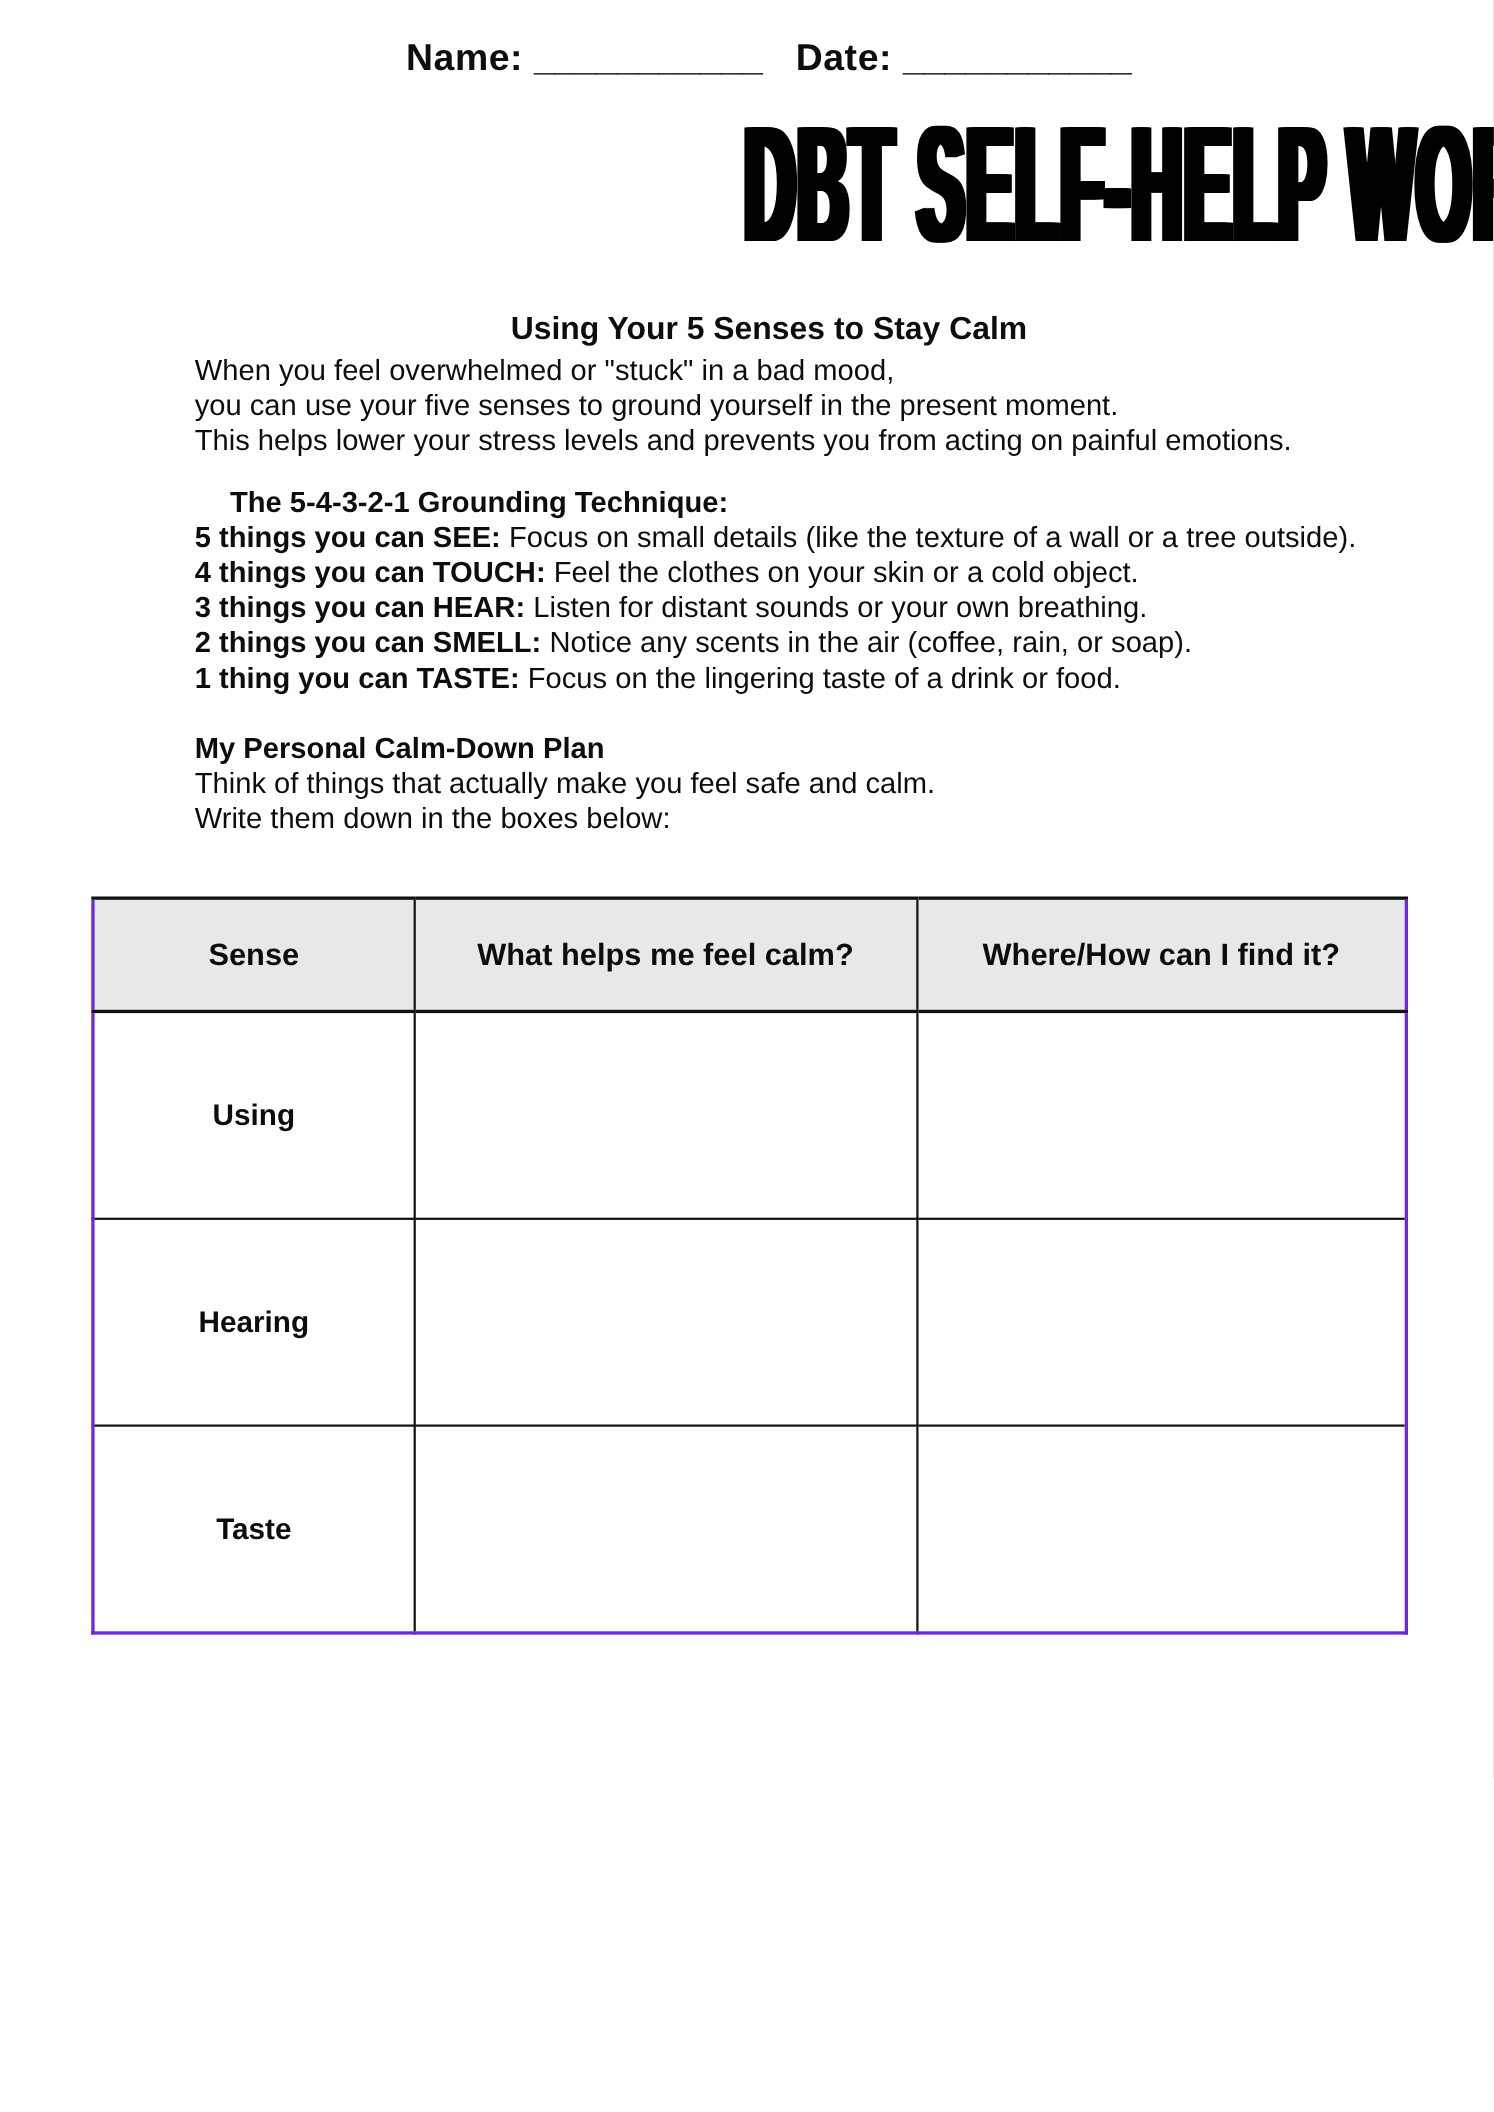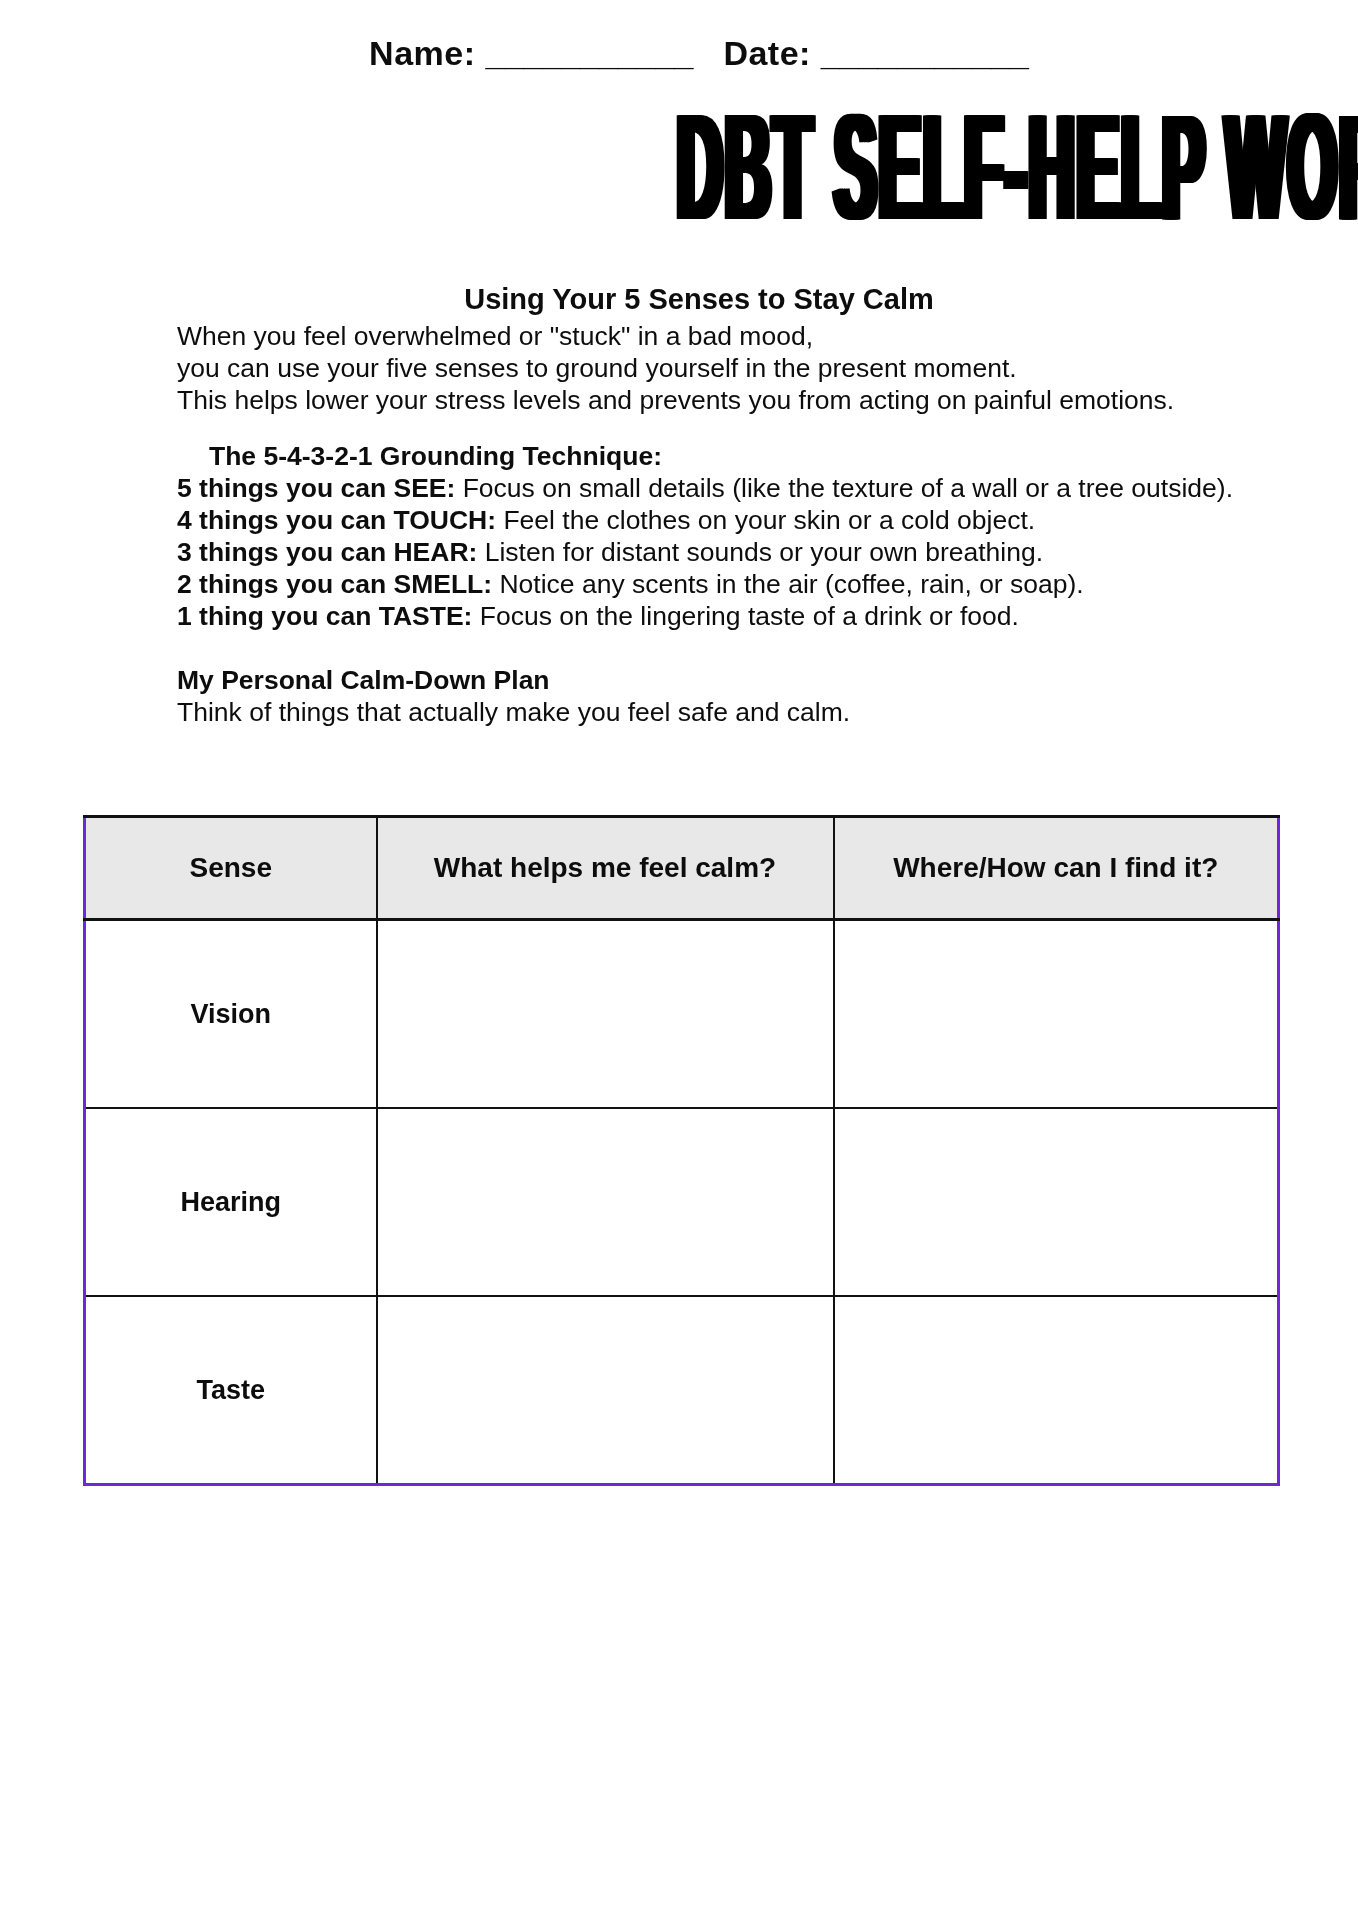--- a/index.html
+++ b/index.html
@@ -108,38 +108,39 @@
     <div><span class="lead">5 things you can SEE:</span><span> Focus on small details (like the texture of a wall or a tree outside).</span></div>
     <div><span class="lead">4 things you can TOUCH:</span><span> Feel the clothes on your skin or a cold object.</span></div>
     <div><span class="lead">3 things you can HEAR:</span><span> Listen for distant sounds or your own breathing.</span></div>
     <div><span class="lead">2 things you can SMELL:</span><span> Notice any scents in the air (coffee, rain, or soap).</span></div>
     <div><span class="lead">1 thing you can TASTE:</span><span> Focus on the lingering taste of a drink or food.</span></div>
   </div>
 
   <div class="plan">
     <div class="heading">My Personal Calm-Down Plan</div>
     <div>Think of things that actually make you feel safe and calm.</div>
+    <div>Write them down in the boxes below:</div>
   </div>
 
   <table class="senses">
     <colgroup>
         <col class="c1">
         <col class="c2">
         <col class="c3">
       </colgroup>
     <thead>
       <tr>
         <th>Sense</th>
         <th>What helps me feel calm?</th>
         <th>Where/How can I find it?</th>
       </tr>
     </thead>
     <tbody>
       <tr>
-        <td>Vision</td>
+        <td>Using</td>
         <td></td>
         <td></td>
       </tr>
       <tr>
         <td>Hearing</td>
         <td></td>
         <td></td>
       </tr>
       <tr>
         <td>Taste</td>

